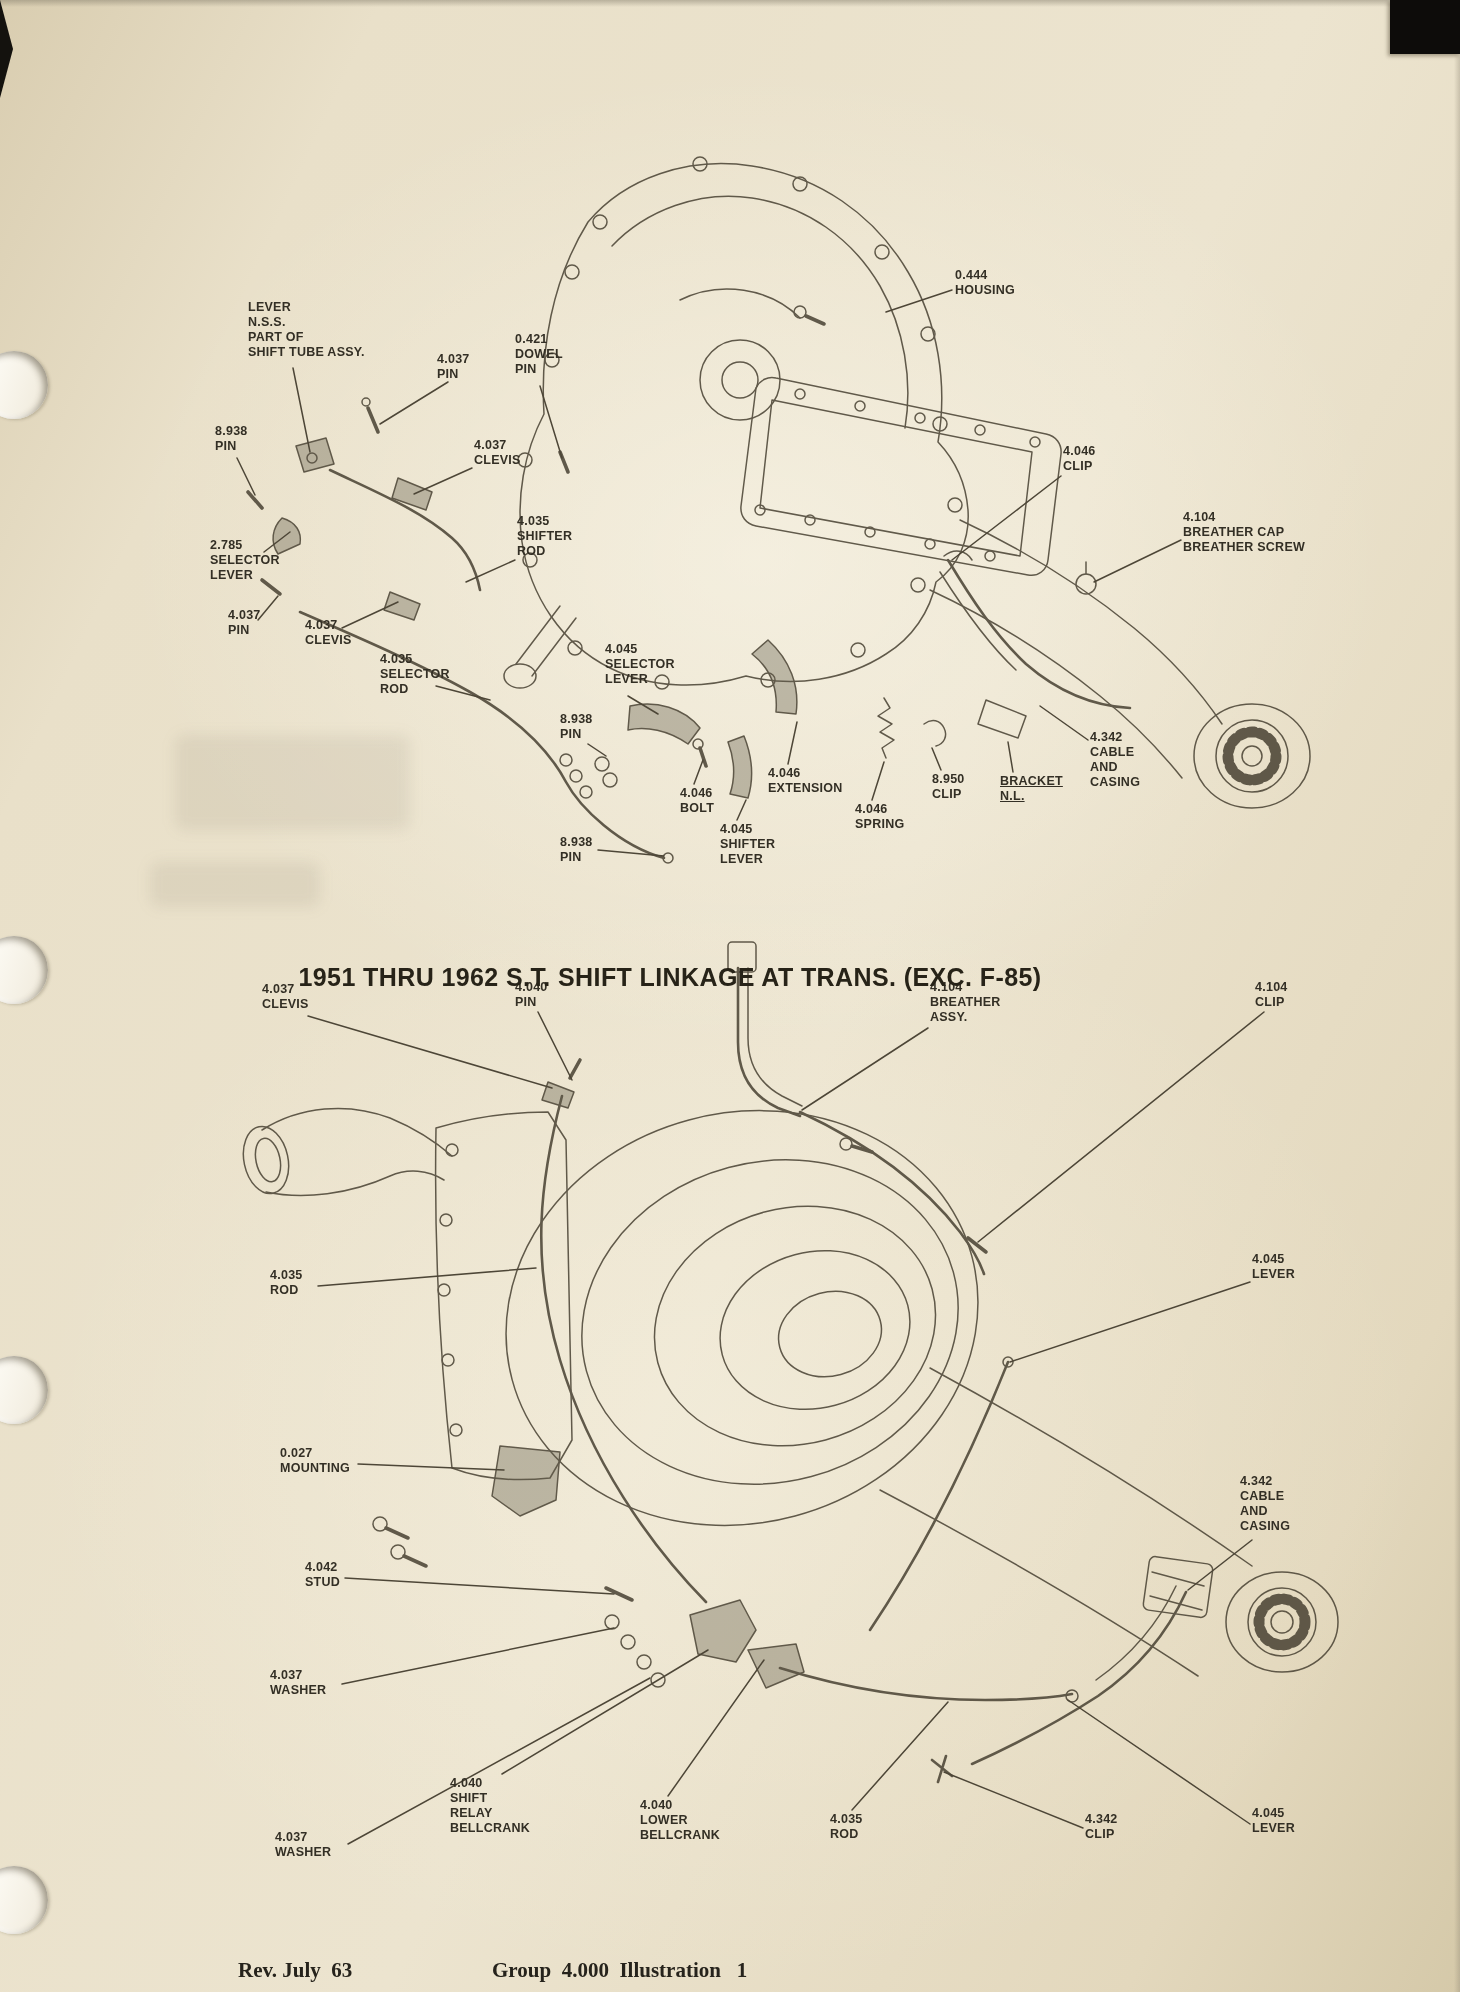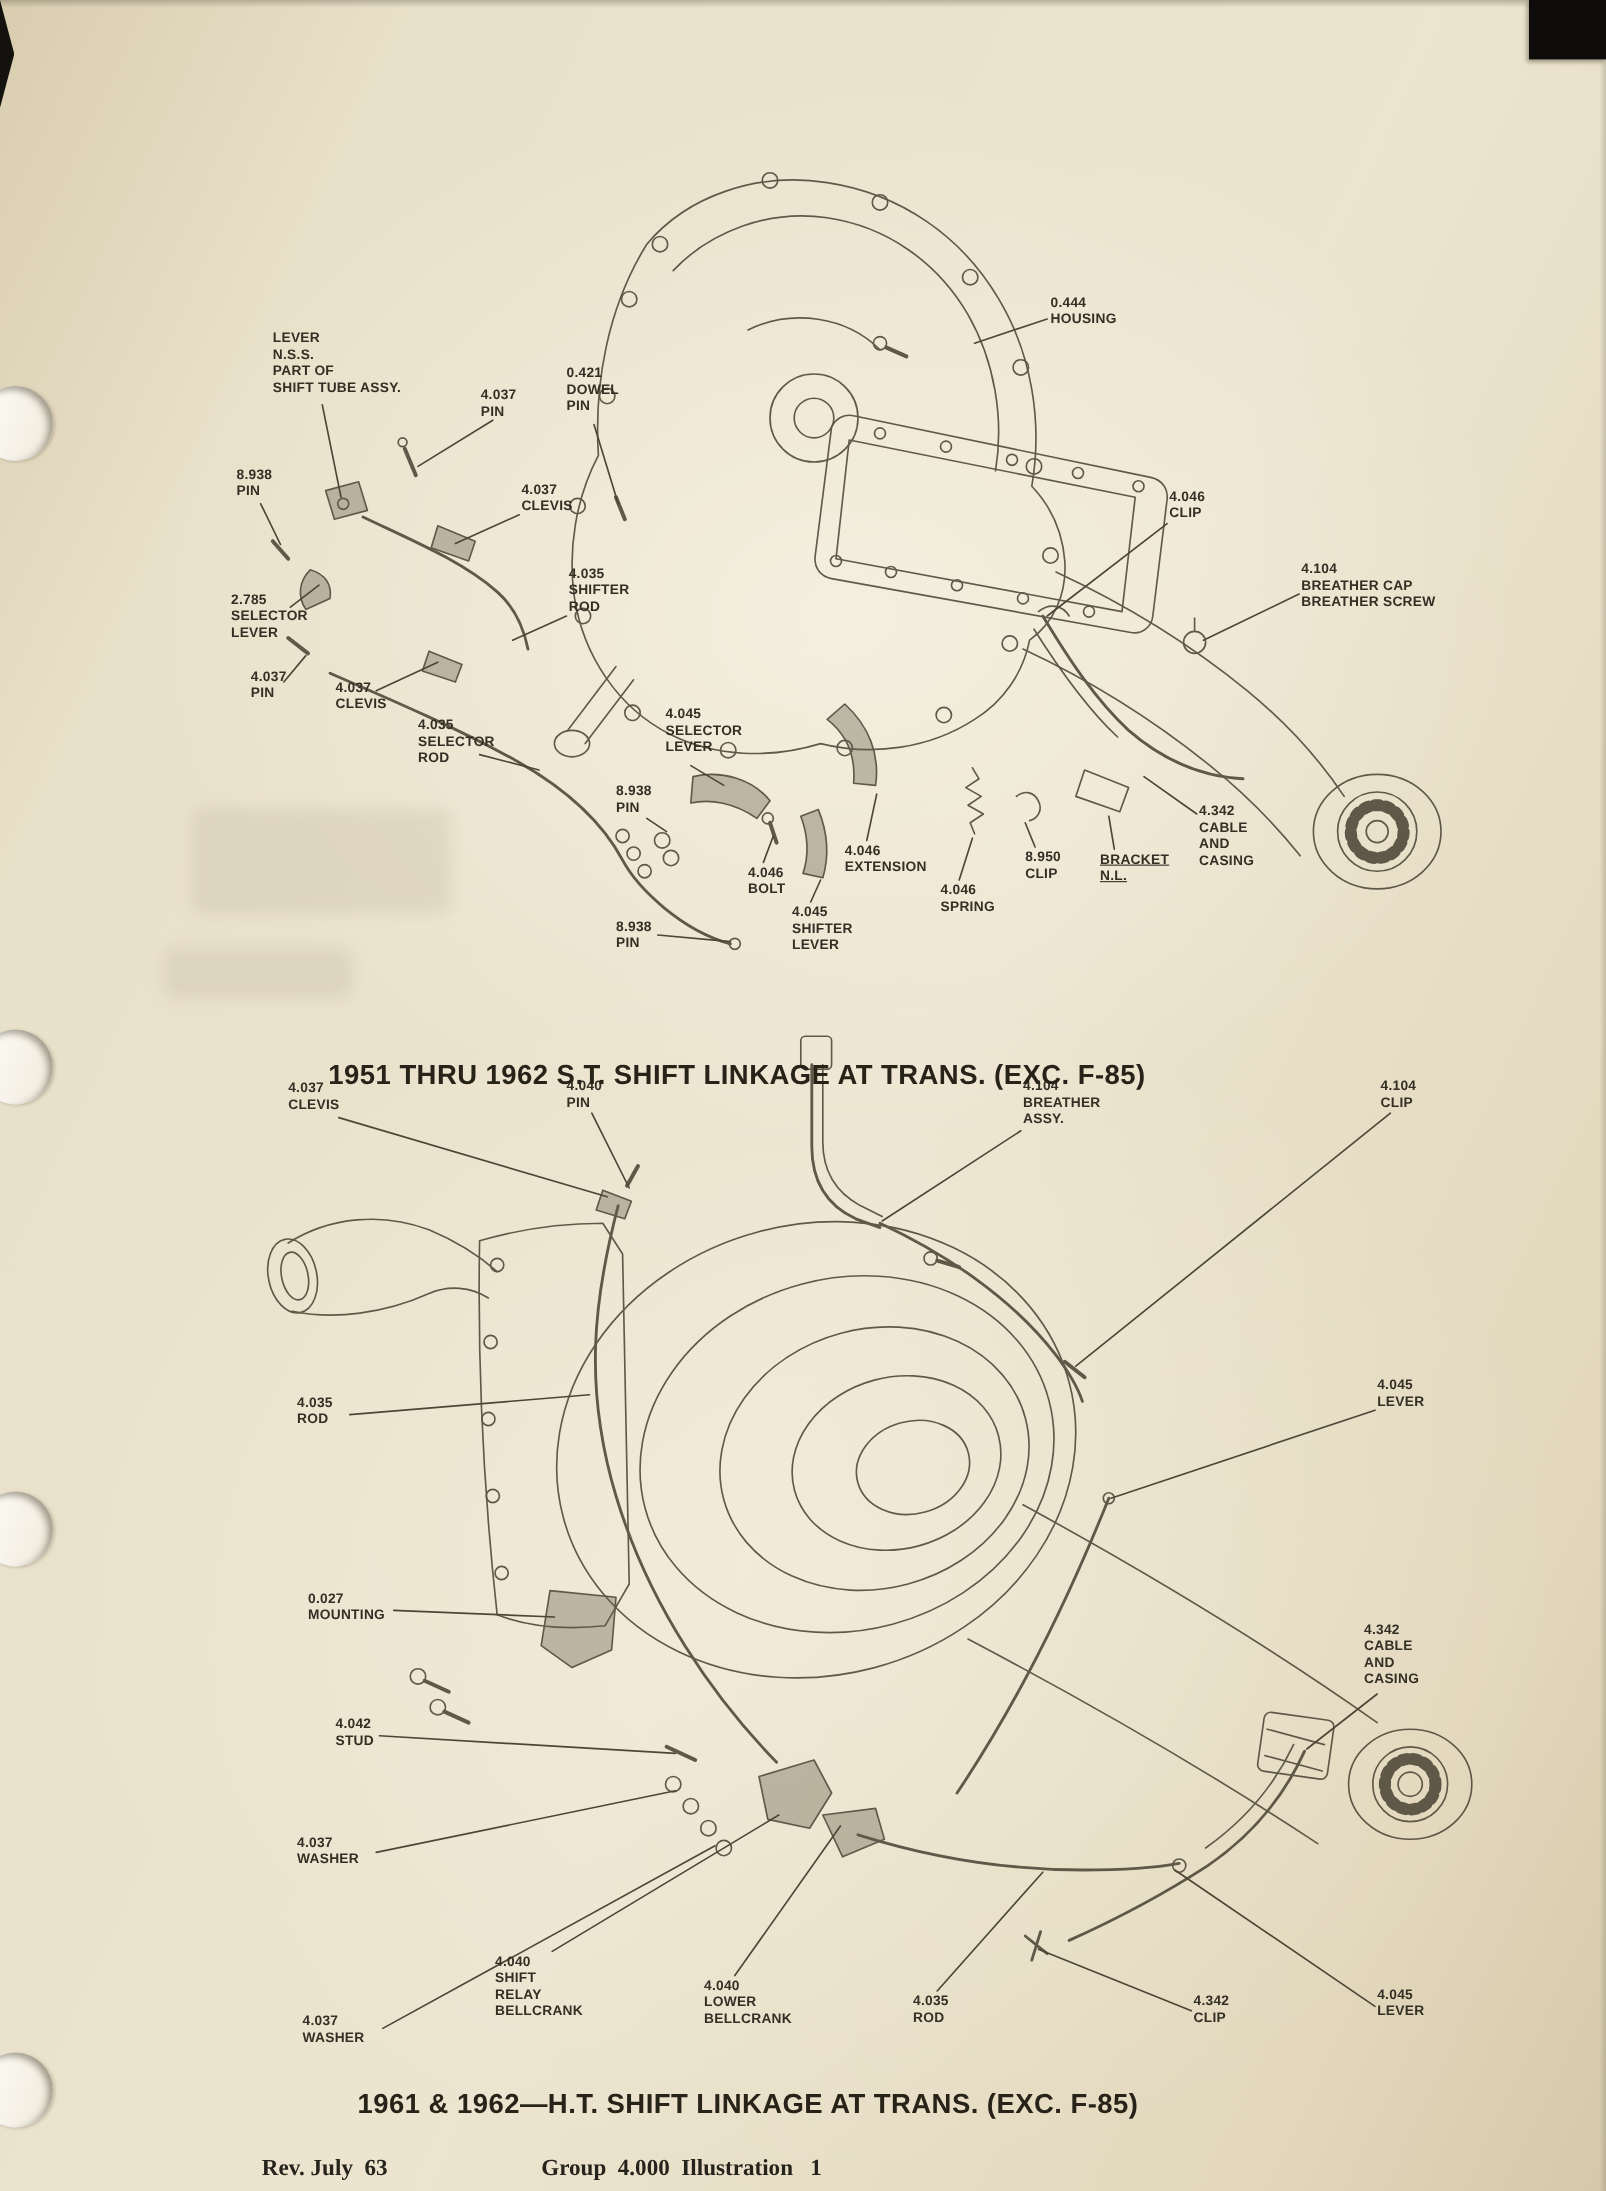--- a/index.html
+++ b/index.html
@@ -367,19 +367,18 @@
       <div class="callout" style="left: 830px; top: 1812px;">4.035
 ROD</div>
       <div class="callout" style="left: 1085px; top: 1812px;">4.342
 CLIP</div>
       <div class="callout" style="left: 1252px; top: 1806px;">4.045
 LEVER</div>
     </div>
 
   <div class="diagram-title" id="title-top">1951 THRU 1962 S.T. SHIFT LINKAGE AT TRANS. (EXC. F-85)</div>
 
-  <div class="diagram-title" id="title-bottom">1961 &amp; 1962—H.T. SHIFT LINKAGE AT TRANS. (EXC. F-85)</div>
 
 
   <div class="footer-rev">Rev. July  63</div>
   <div class="footer-group">Group  4.000  Illustration   1</div>
 
 </div>
 
 </body></html>

